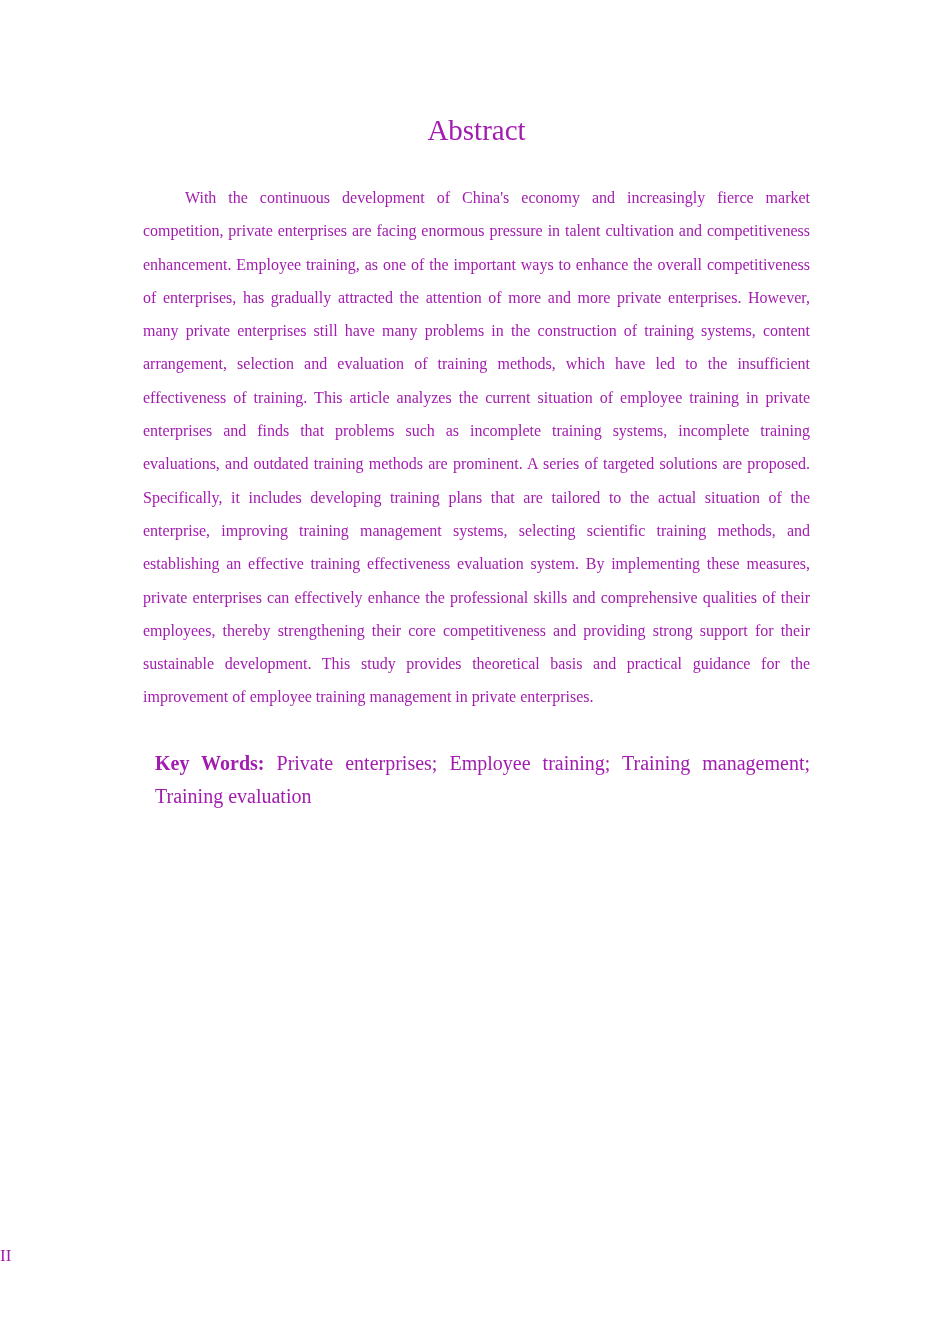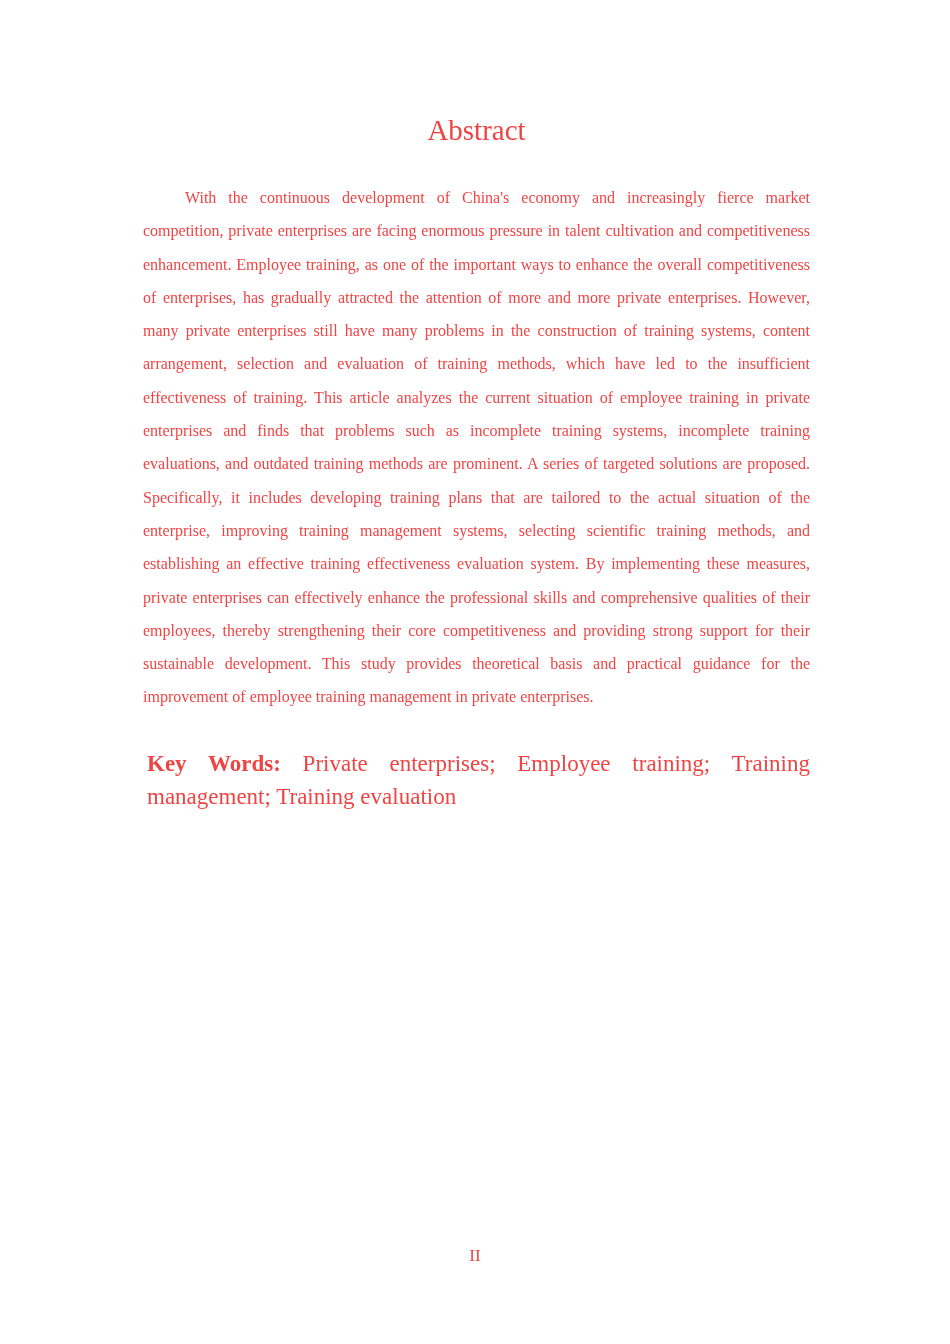--- a/index.html
+++ b/index.html
@@ -5,21 +5,21 @@
   html, body {
     margin: 0;
     padding: 0;
     background: #ffffff;
   }
   .page {
     position: relative;
     width: 950px;
     height: 1344px;
     background: #ffffff;
-    color: #ef4444;
+    color: #a21caf;
     font-family: "Liberation Serif", "DejaVu Serif", serif;
     box-sizing: border-box;
     padding: 110px 140px 0 143px;
     overflow: hidden;
   }
   .doc-title {
     margin: 0;
     font-size: 29px;
     font-weight: normal;
     line-height: 40px;
@@ -28,34 +28,33 @@
   }
   .abstract-body {
     margin: 31px 0 0 0;
     font-size: 16px;
     line-height: 33.3px;
     text-align: justify;
     text-indent: 42px;
     word-spacing: normal;
   }
   .keywords-line {
-    margin: 33px 0 0 4px;
-    font-size: 23px;
+    margin: 33px 0 0 12px;
+    font-size: 20px;
     line-height: 33.3px;
     text-align: justify;
   }
   .keywords-line .kw-label {
     font-weight: bold;
   }
   .page-footer {
     position: absolute;
     left: 0;
     right: 0;
     bottom: 78px;
-    text-align: center;
     font-size: 17px;
     line-height: 20px;
   }
 </style>
 </head>
 <body>
 
 <div class="page">
 
   <h1 class="doc-title">Abstract</h1>

